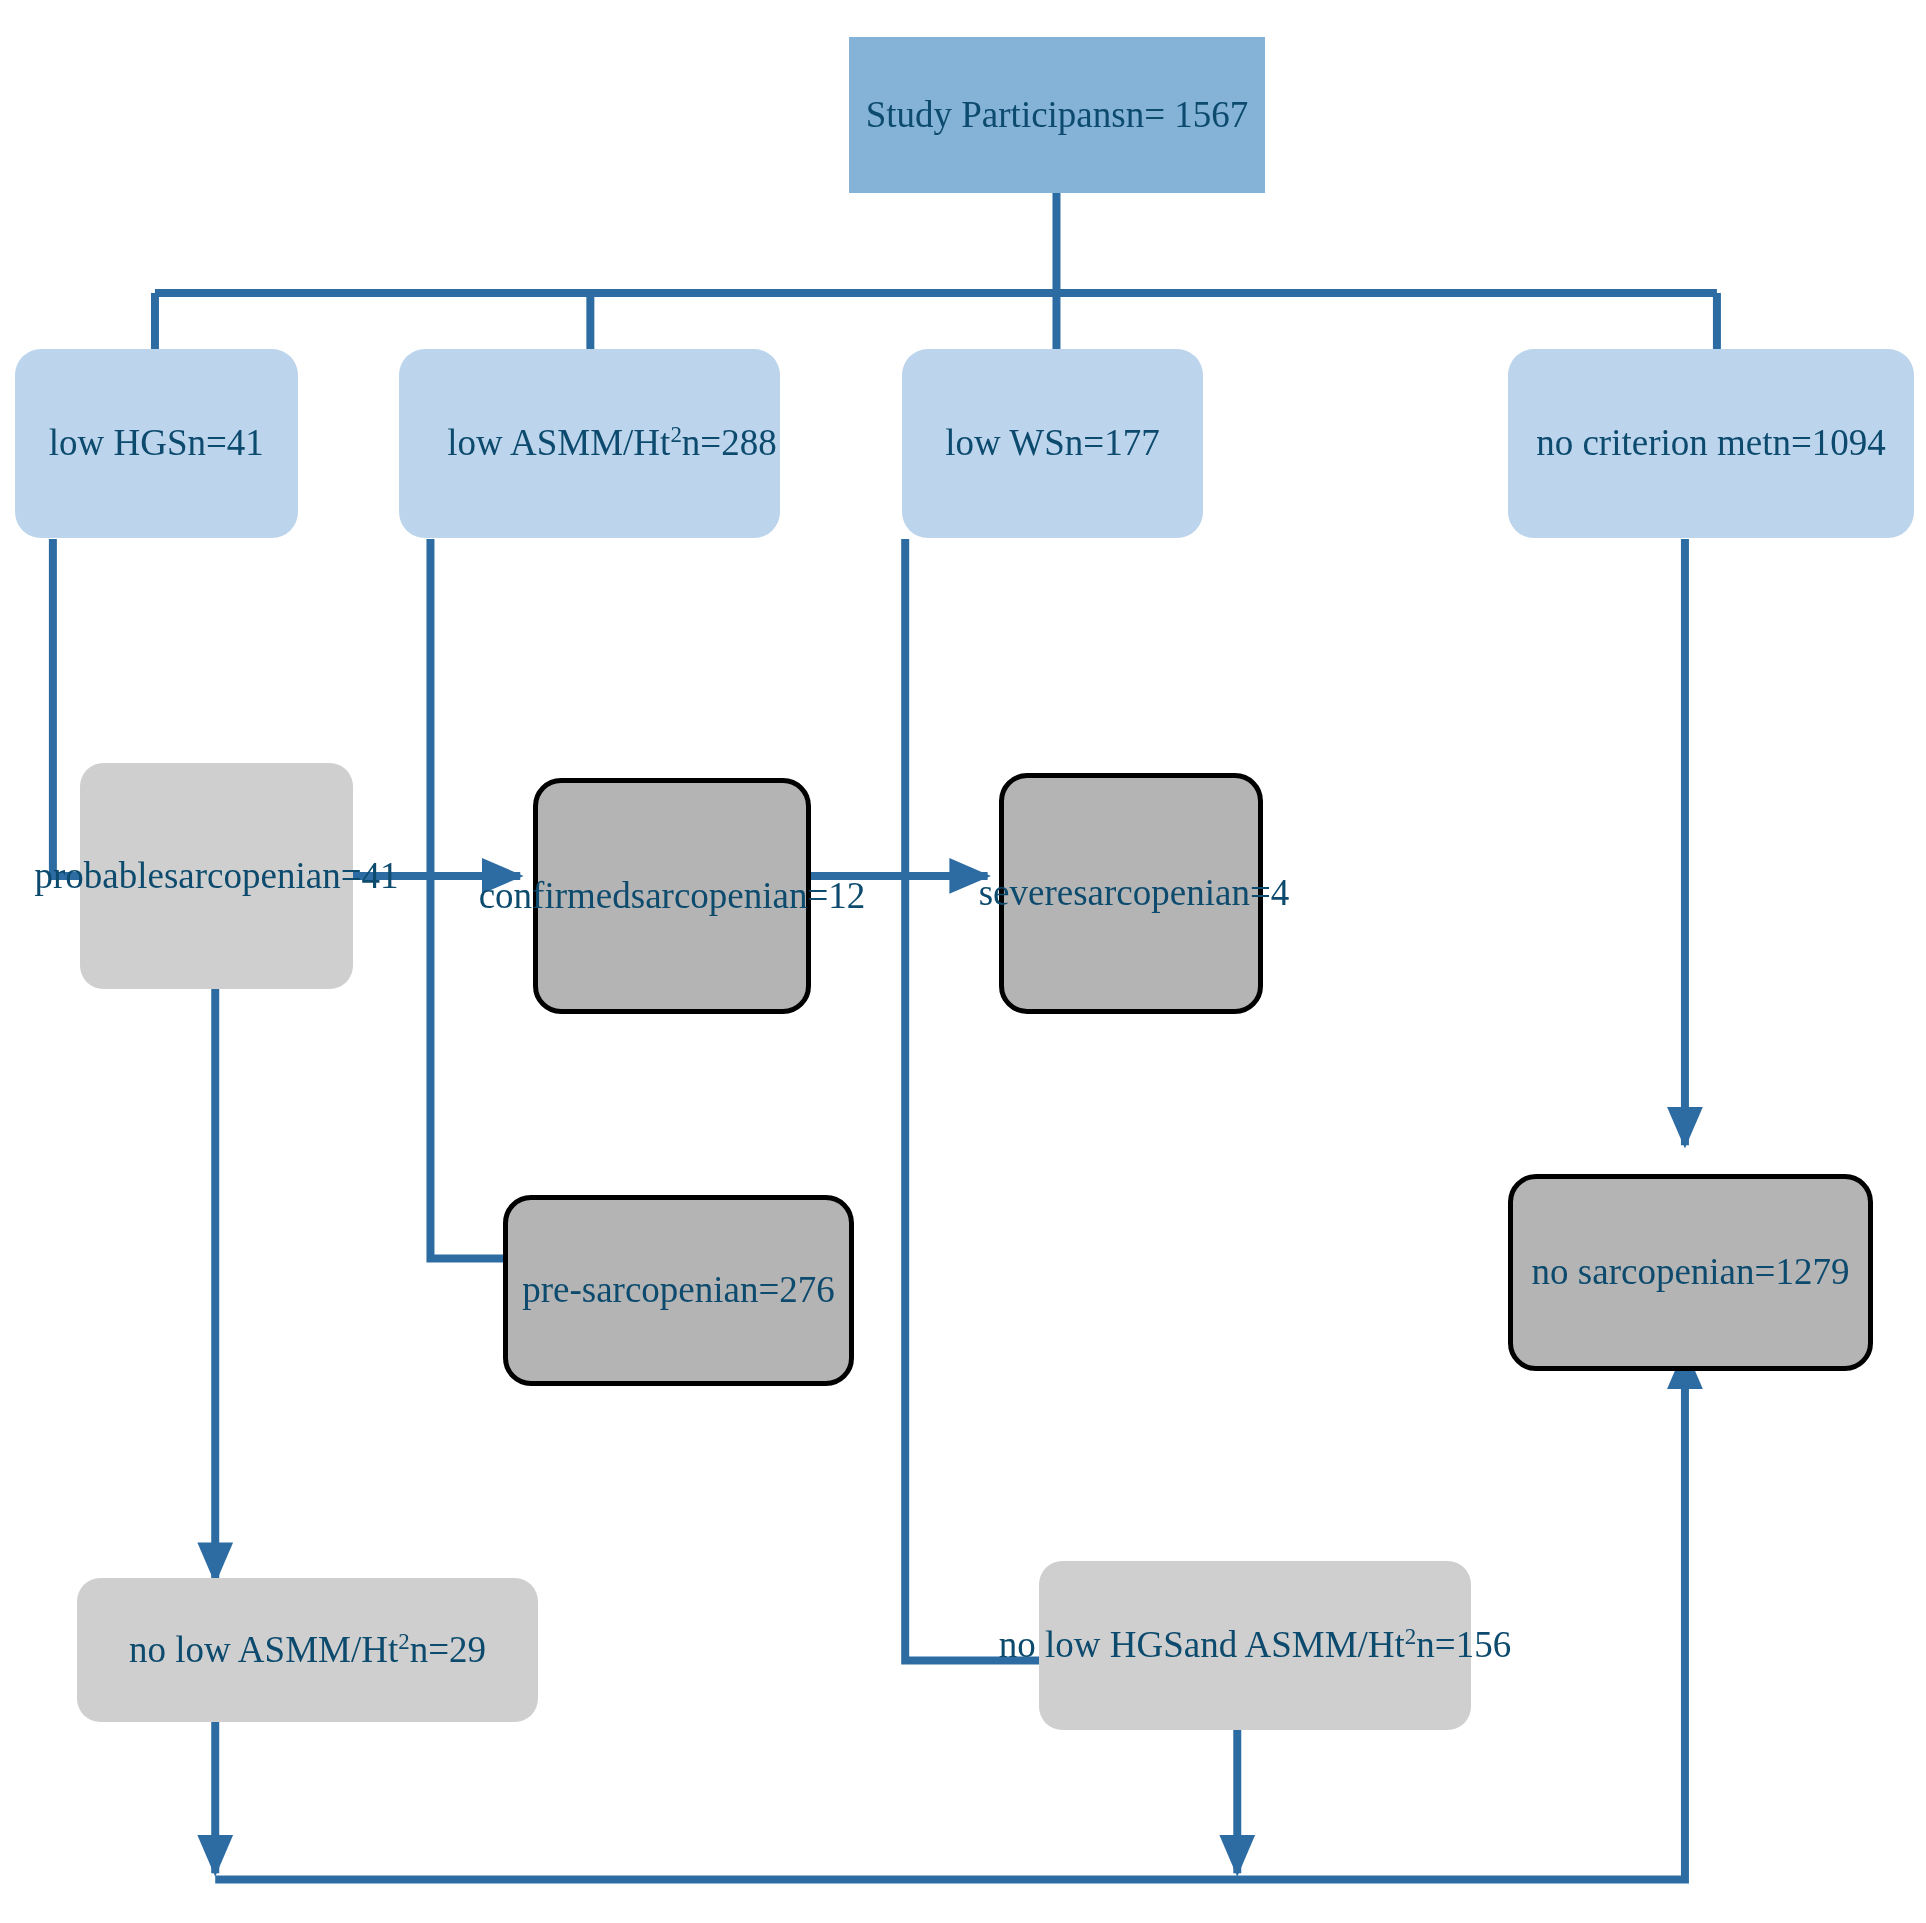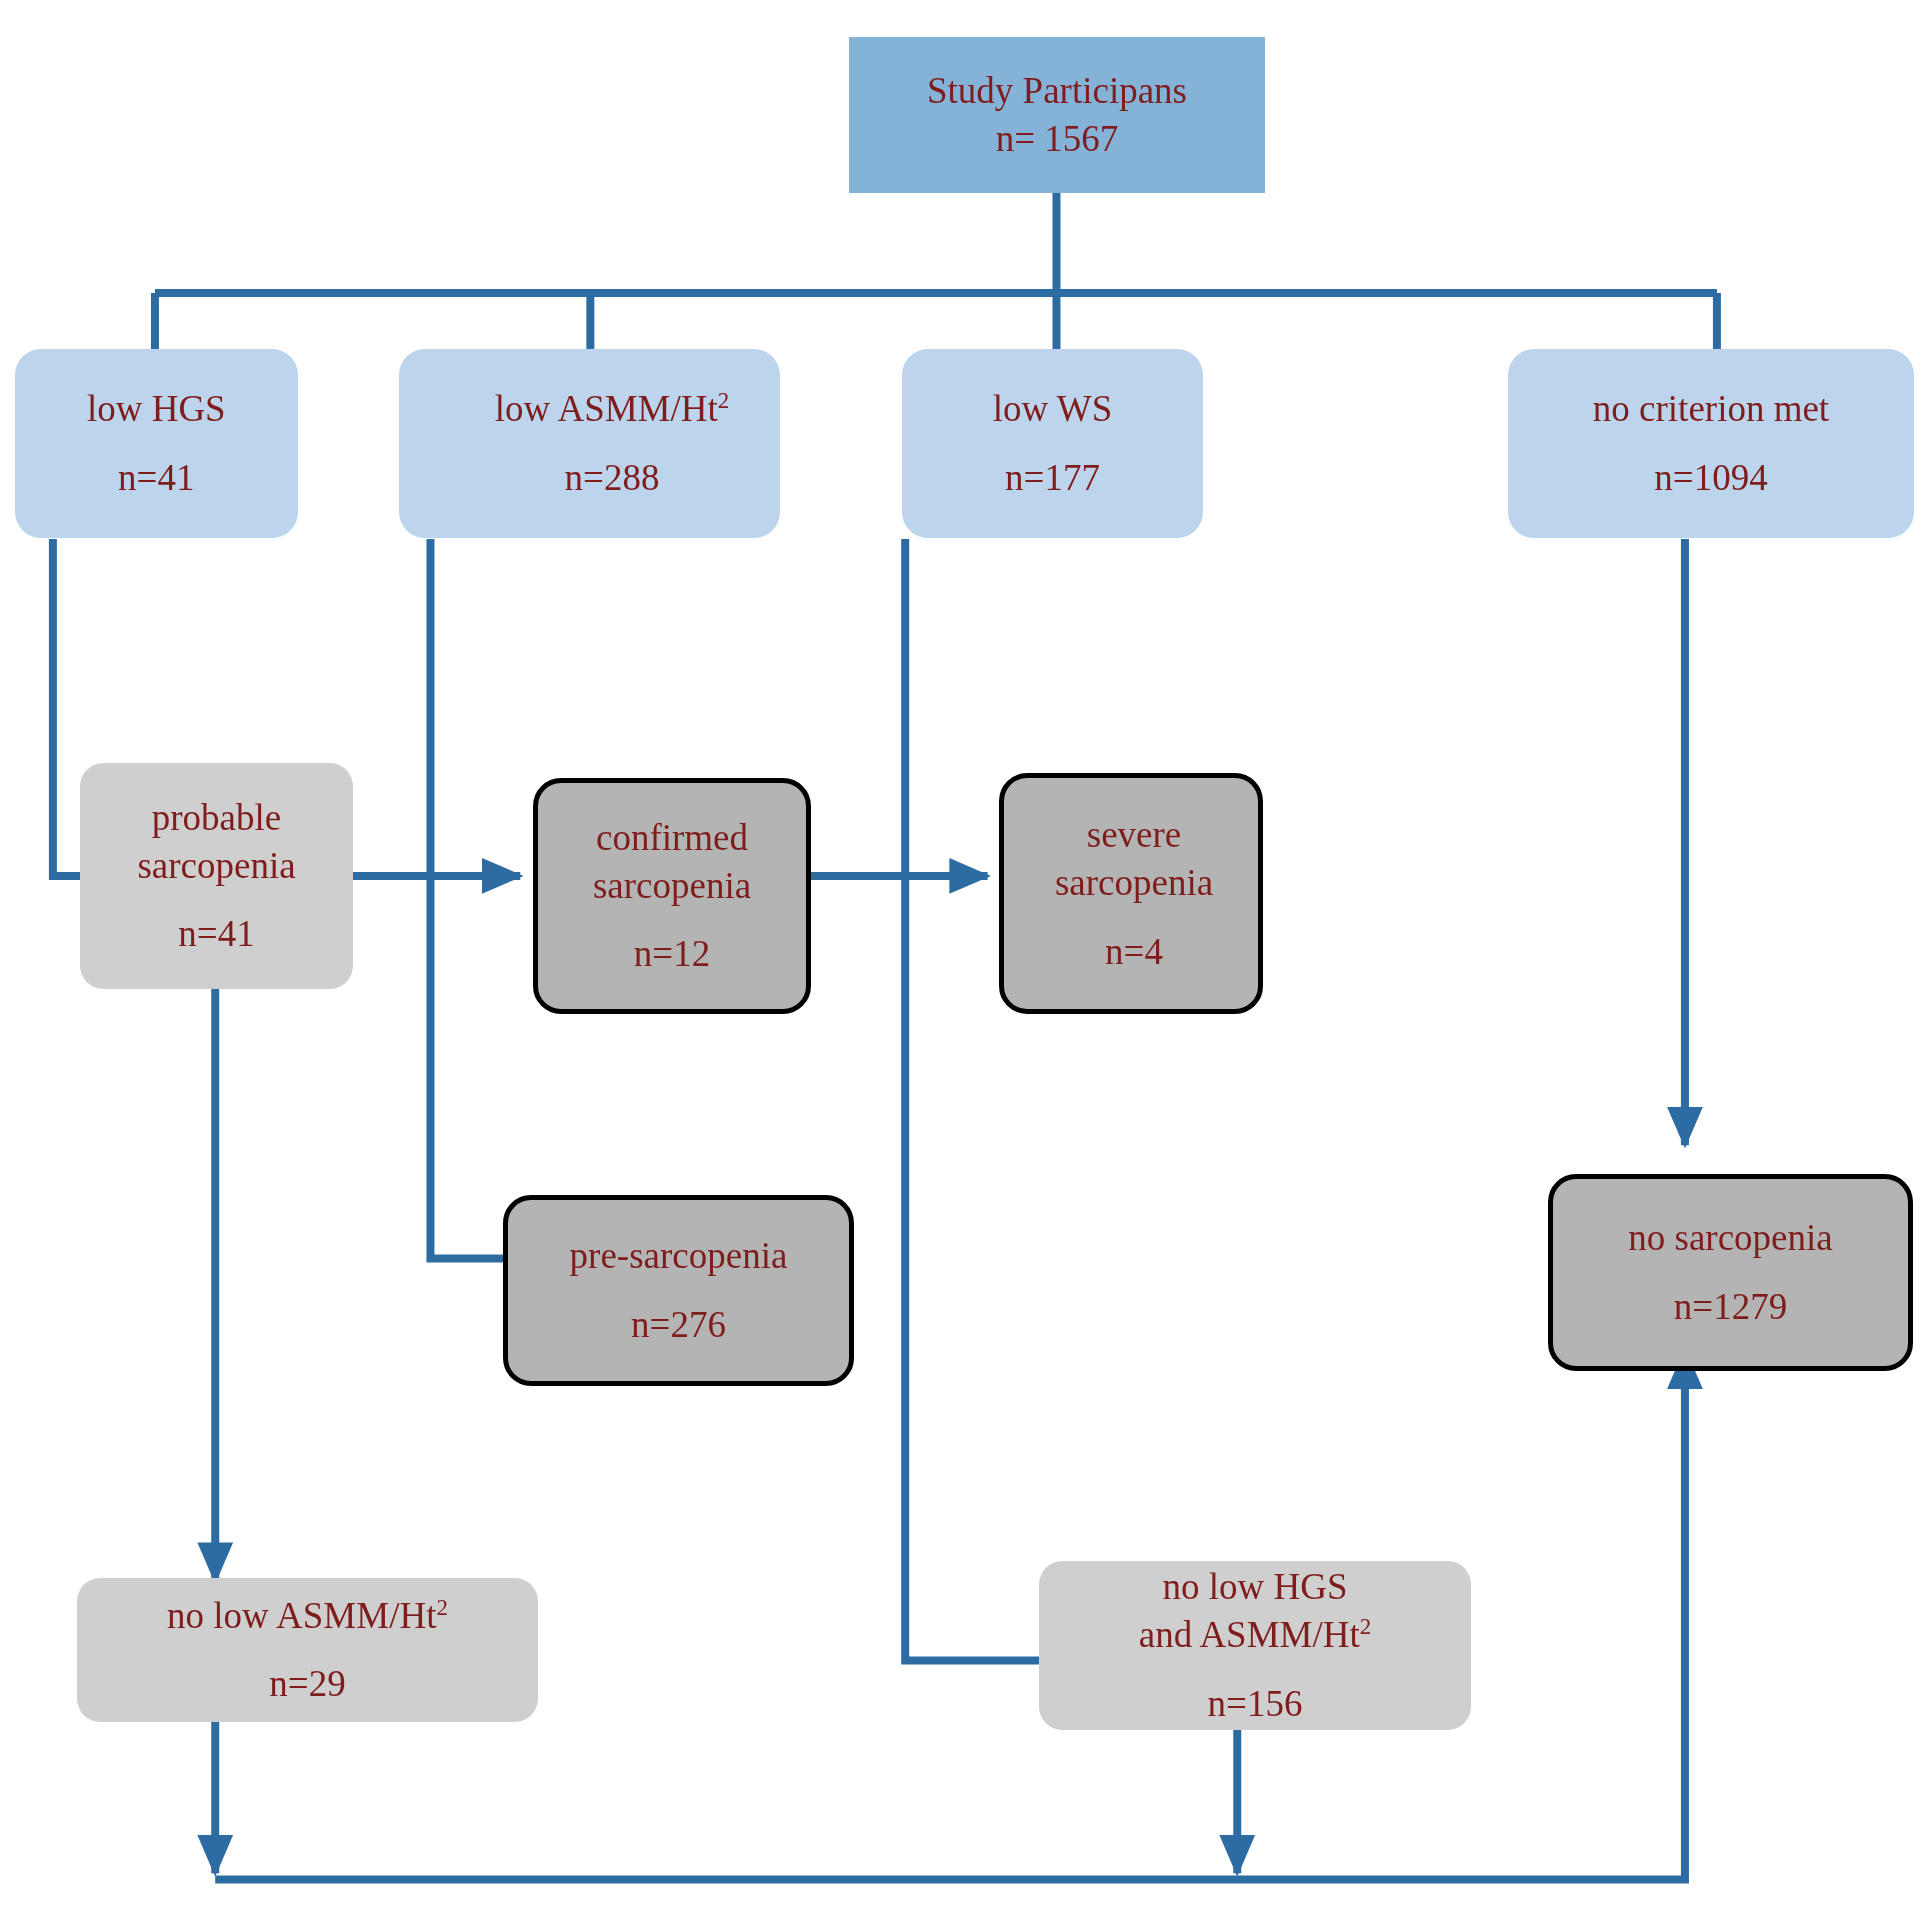--- a/index.html
+++ b/index.html
@@ -20,25 +20,25 @@
     left: 0; top: 0;
     width: 1926px;
     height: 1924px;
     z-index: 1;
   }
   .node {
     position: absolute;
     z-index: 2;
     box-sizing: border-box;
     display: flex;
-    flex-direction: column;
+    flex-direction: row;
     align-items: center;
     justify-content: center;
     text-align: center;
-    color: #7f1d1d;
+    color: #0c4a6e;
     line-height: 1.30;
   }
   .node .ln {
     display: block;
     white-space: nowrap;
   }
   .node .gap { height: 0.55em; }
 
   
   .n-root {
@@ -161,21 +161,21 @@
     <span class="gap"></span>
     <span class="ln">n=4</span>
   </div>
 
   <div class="node n-hard" style="left:503px; top:1175px; width:351px; height:191px;">
     <span class="ln">pre-sarcopenia</span>
     <span class="gap"></span>
     <span class="ln">n=276</span>
   </div>
 
-  <div class="node n-hard" style="left:1548px; top:1154px; width:365px; height:197px;">
+  <div class="node n-hard" style="left:1508px; top:1154px; width:365px; height:197px;">
     <span class="ln">no sarcopenia</span>
     <span class="gap"></span>
     <span class="ln">n=1279</span>
   </div>
 
   <div class="node n-soft" style="left:77px; top:1578px; width:461px; height:144px;">
     <span class="ln"><span>no low ASMM/Ht</span><sup>2</sup></span>
     <span class="gap"></span>
     <span class="ln">n=29</span>
   </div>

